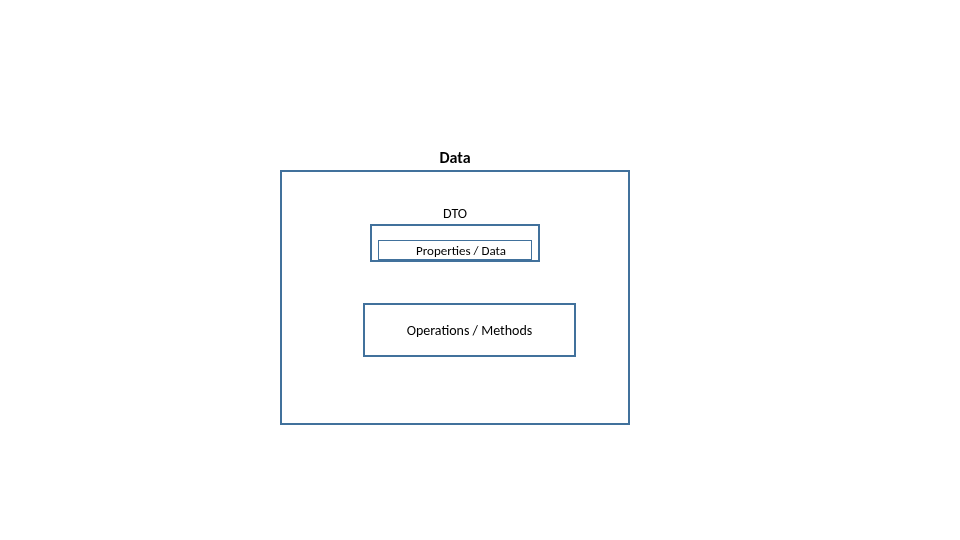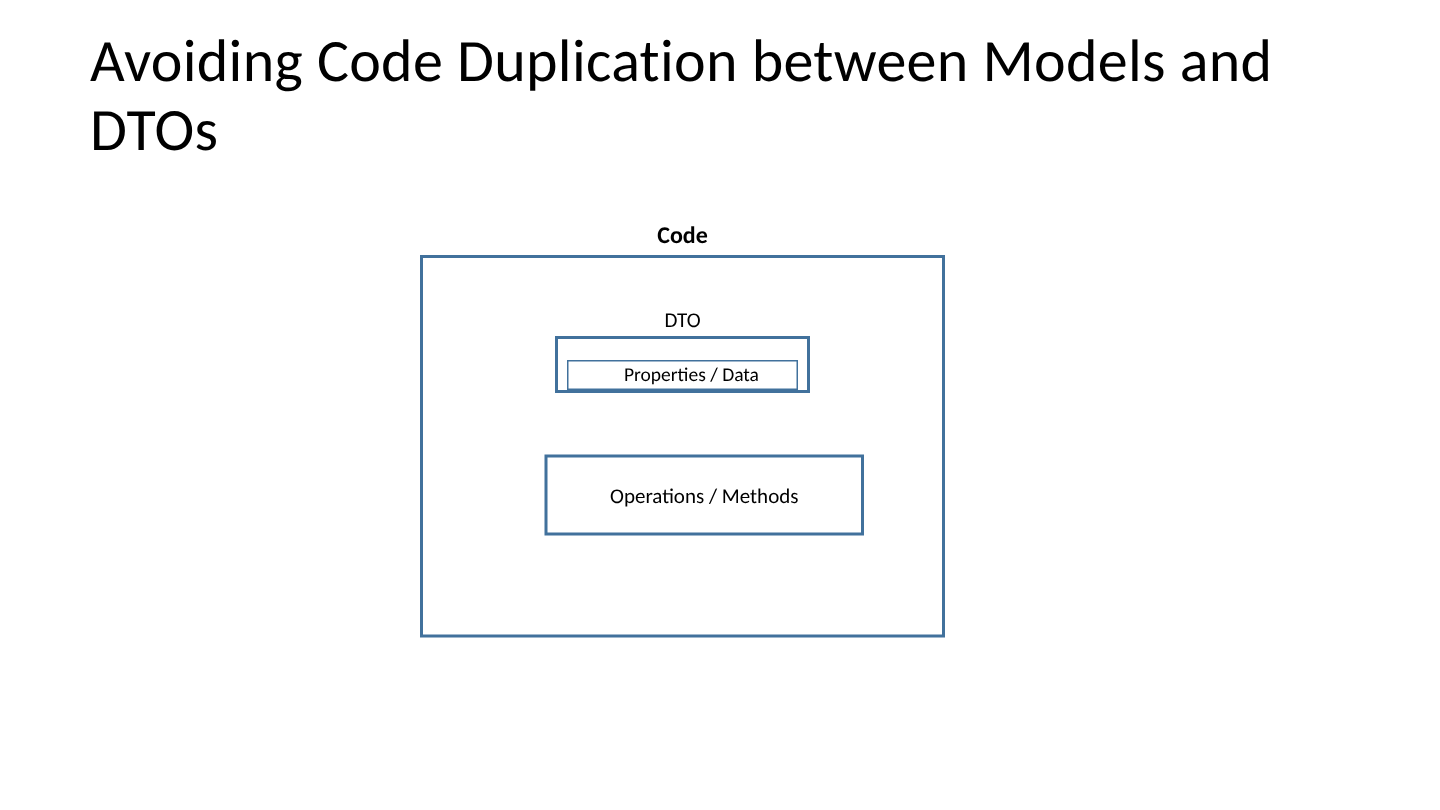--- a/index.html
+++ b/index.html
@@ -90,23 +90,22 @@
     align-items: center;
     justify-content: center;
     font-size: 14px;
   }
 </style>
 </head>
 <body>
 
 <div class="slide">
 
-  <div class="title">Avoiding Code Duplication between Models and DTOs</div>
 
-  <div class="model-label">Code</div>
+  <div class="model-label">Data</div>
 
   <div class="model-box"></div>
 
   <div class="dto-label">DTO</div>
 
   <div class="dto-box"></div>
 
   <div class="props-box">
     <span>Properties / Data</span>
   </div>

